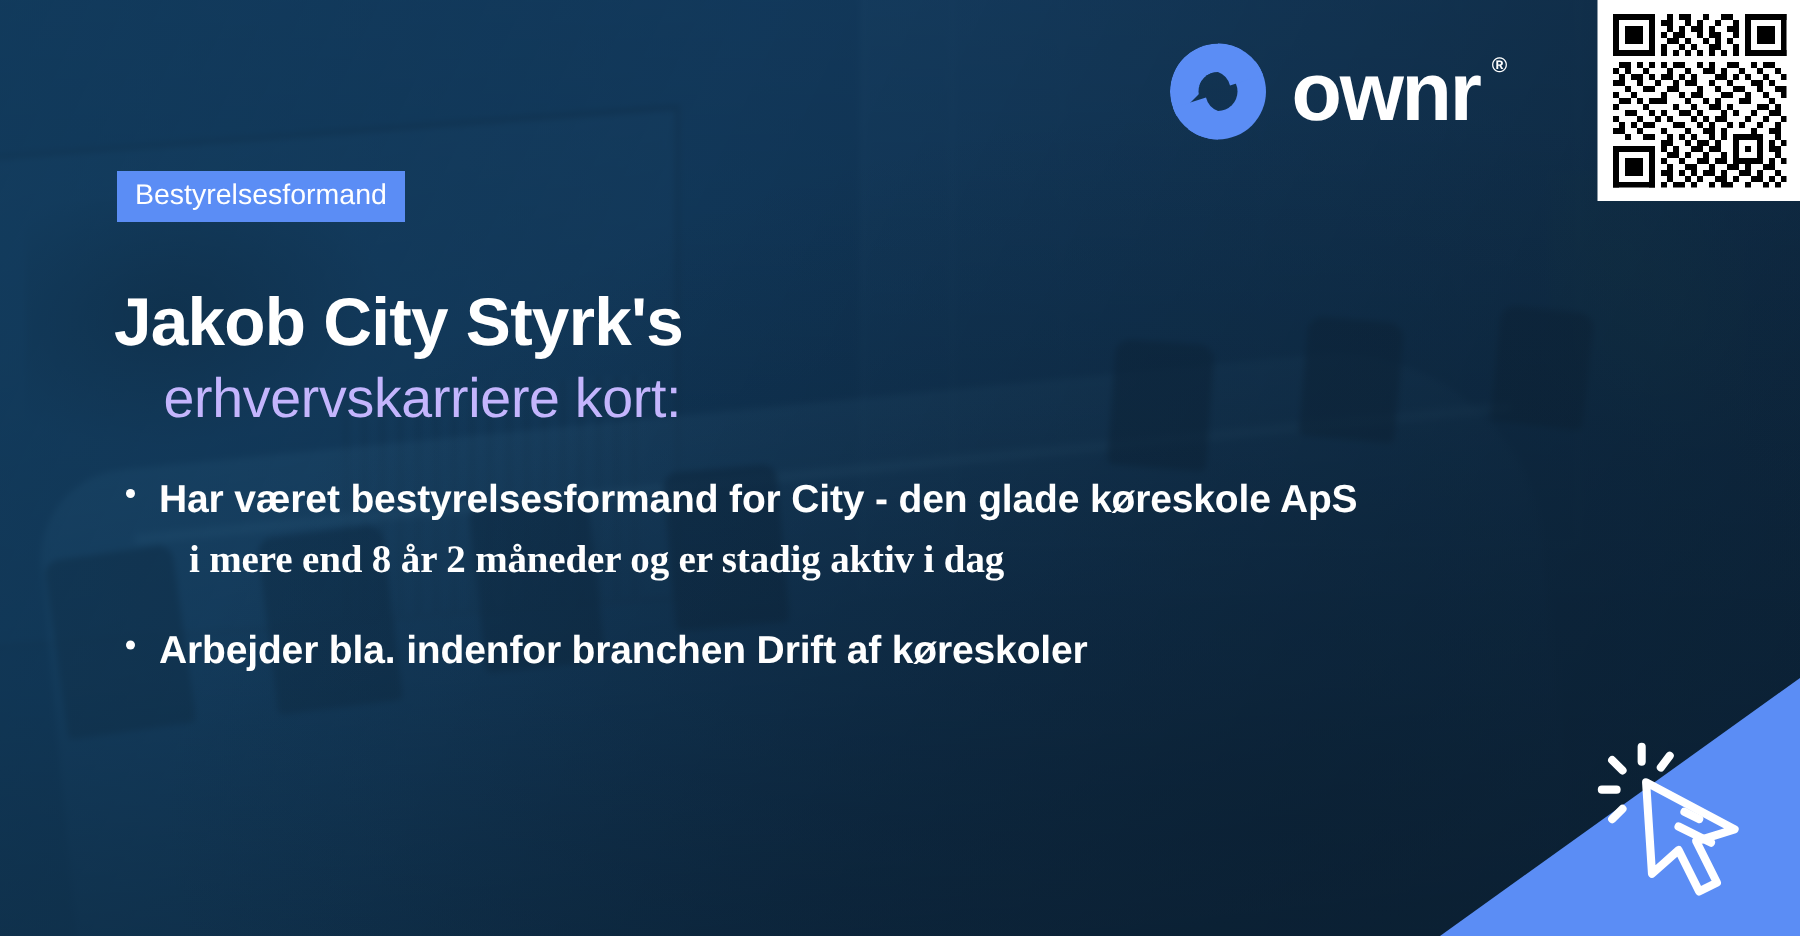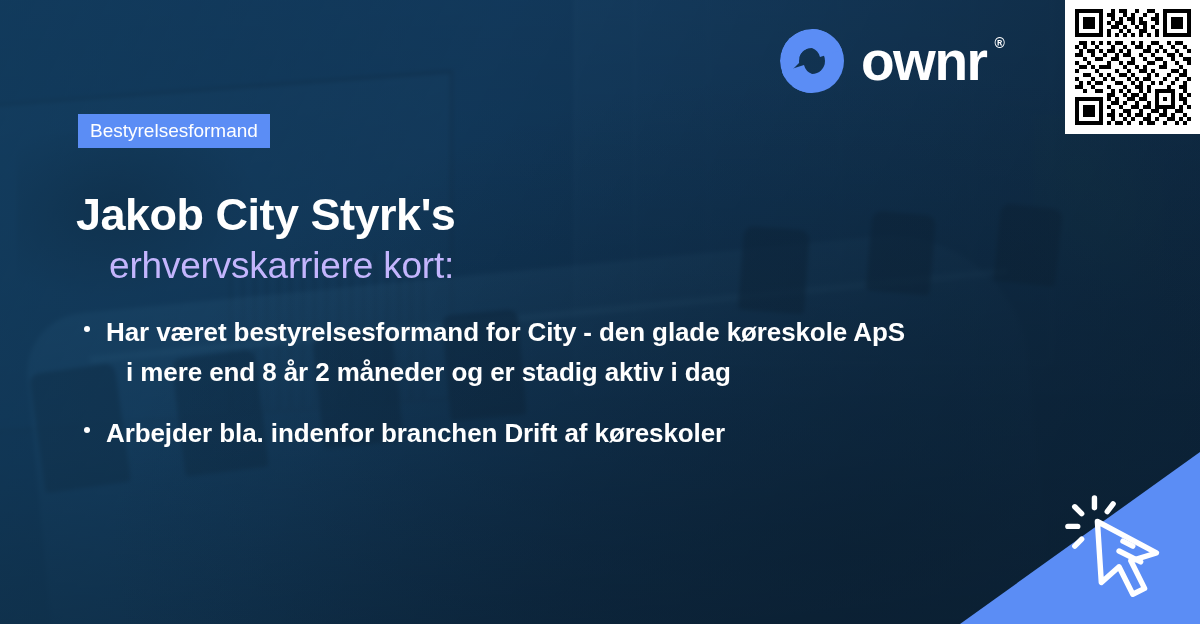--- a/index.html
+++ b/index.html
@@ -267,20 +267,21 @@
     left: 6px;
     top: 13px;
     width: 6px;
     height: 6px;
     border-radius: 50%;
     background: #ffffff;
   }
   .bullet .line2 {
     display: block;
     padding-left: 20px;
+    font-family: Liberation Serif, serif;
   }
 
   
   .wedge {
     position: absolute;
     inset: 0;
     pointer-events: none;
   }
   .wedge svg { display: block; }
   .cursor-icon {

